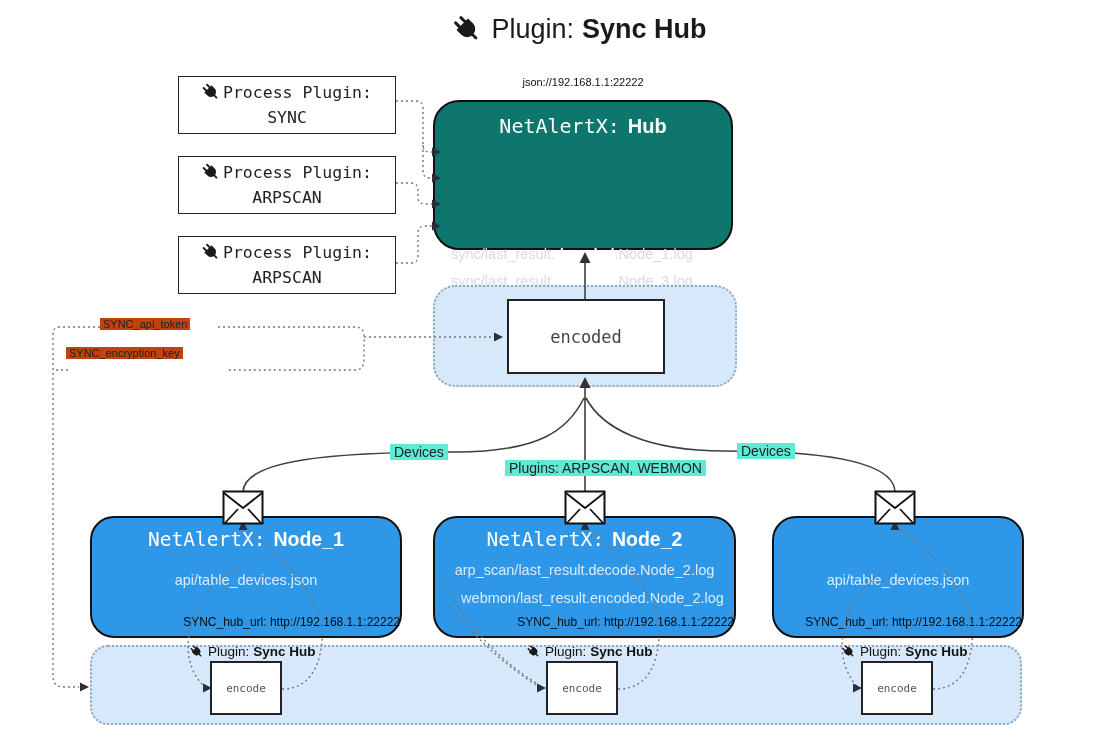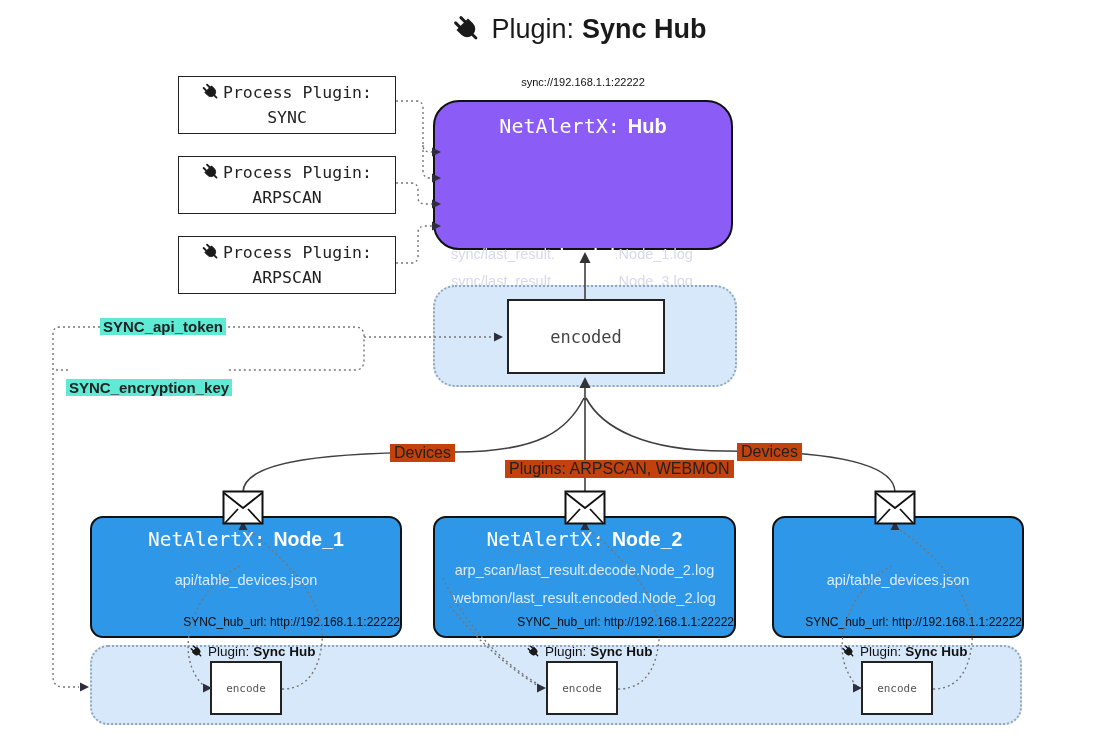--- a/index.html
+++ b/index.html
@@ -13,40 +13,40 @@
          gap:8px;font-size:27px;color:#1a1a1a;z-index:3;}
   .title .bold{font-weight:700;}
   
   .pbox{left:178px;width:218px;height:58px;background:#fff;border:1.6px solid #222;z-index:1;
         display:flex;flex-direction:column;align-items:center;justify-content:center;
         font-family:"DejaVu Sans Mono","Liberation Mono",monospace;font-size:16.5px;color:#222;
         line-height:25px;}
   .pbox .l1{display:flex;align-items:center;gap:2px;}
   
   .huburl{left:433px;top:76px;width:300px;text-align:center;font-size:11px;color:#111;z-index:3;}
-  .hub{left:433px;top:100px;width:300px;height:150px;background:#8b5cf6;border:2px solid #111;
+  .hub{left:433px;top:100px;width:300px;height:150px;background:#0f766e;border:2px solid #111;
        border-radius:26px;z-index:1;}
   .hub .htitle{position:absolute;top:12px;left:0;width:100%;text-align:center;color:#fff;
        font-family:"DejaVu Sans Mono","Liberation Mono",monospace;font-size:20px;}
   .hub .htitle .bold{font-family:"Liberation Sans",sans-serif;font-weight:700;margin-left:8px;}
   .hub .entry{position:absolute;left:16px;width:280px;font-size:14.5px;color:#d8d8ea;
        white-space:nowrap;}
   .hub .entry b{color:#fff;}
   
   .band{background:#d7e8fa;border:2px dotted #8fa6bf;z-index:1;}
   .decband{left:433px;top:285px;width:304px;height:102px;border-radius:22px;}
   .wbox{background:#fff;border:2px solid #222;display:flex;align-items:center;justify-content:center;
         font-family:"DejaVu Sans Mono","Liberation Mono",monospace;color:#444;z-index:1;}
   .decode{left:507px;top:299px;width:158px;height:75px;font-size:17px;}
   
-  .seclabel{font-size:15px;color:#222;background:#5eead4;padding:0 3px;z-index:3;white-space:nowrap;font-weight:bold;}
-  
-  .edgelabel{font-size:16px;color:#222;background:#c2410c;padding:0 4px;z-index:3;white-space:nowrap;}
-  
-  .node{top:516px;height:122px;background:#2e97e8;border:2px solid #111;border-radius:13px;z-index:1;}
+  .seclabel{font-size:11px;color:#222;background:#c2410c;padding:0 3px;z-index:3;white-space:nowrap;}
+  
+  .edgelabel{font-size:14px;color:#222;background:#5eead4;padding:0 4px;z-index:3;white-space:nowrap;}
+  
+  .node{top:516px;height:122px;background:#2e97e8;border:2px solid #111;border-radius:24px;z-index:1;}
   .node .ntitle{position:absolute;top:10px;left:0;width:100%;text-align:center;color:#fff;
        font-family:"DejaVu Sans Mono","Liberation Mono",monospace;font-size:19.5px;white-space:nowrap;}
   .node .ntitle .bold{font-family:"Liberation Sans",sans-serif;font-weight:700;margin-left:8px;}
   .node .nline{position:absolute;left:0;width:100%;text-align:center;font-size:14.5px;
        color:#d9ecfd;white-space:nowrap;}
   .node .nurl{position:absolute;bottom:7px;left:0;width:100%;text-align:right;font-size:12px;
        color:#0b0b0b;white-space:nowrap;}
   
   .botband{left:90px;top:645px;width:932px;height:80px;border-radius:18px;}
   .encode{top:661px;width:72px;height:54px;font-size:11px;color:#555;}
@@ -159,51 +159,51 @@
             <path d="M15,1 V6" stroke-width="2.4" stroke-linecap="round"></path>
             <path d="M6,6 H18 V11 A6,6 0 0 1 6,11 Z" stroke-width="1"></path>
             <path d="M12,17 V21" stroke-width="2.2" stroke-linecap="round"></path>
           </g>
         </svg>
       <span>Process Plugin:</span>
       </span>
     <span>ARPSCAN</span>
   </div>
 
-  <div class="box huburl">sync://192.168.1.1:22222</div>
+  <div class="box huburl">json://192.168.1.1:22222</div>
 
   <div class="box hub">
     <div class="htitle">
       <span>NetAlertX:</span><span class="bold">Hub</span>
     </div>
     <div class="entry" style="top:144px;"><span>sync/last_result.</span><b>decoded</b><span>.Node_1.log</span></div>
     <div class="entry" style="top:171px;"><span>sync/last_result.</span><b>decoded</b><span>.Node_3.log</span></div>
     <div class="entry" style="top:196px;"><span>arp_scan/last_result.</span><b>decoded</b><span>.Node_2.log</span></div>
     <div class="entry" style="top:218px;"><span>webmon/last_result.</span><b>decoded</b><span>.Node_2.log</span></div>
   </div>
 
   <div class="box band decband"></div>
   <div class="box wbox decode">encoded</div>
 
   <div class="abs seclabel" style="left:100px;top:318px;">SYNC_api_token</div>
-  <div class="abs seclabel" style="left:66px;top:379px;">SYNC_encryption_key</div>
+  <div class="abs seclabel" style="left:66px;top:347px;">SYNC_encryption_key</div>
 
   <div class="abs edgelabel" style="left:390px;top:444px;">Devices</div>
   <div class="abs edgelabel" style="left:505px;top:460px;text-align:right;">Plugins: ARPSCAN, WEBMON</div>
   <div class="abs edgelabel" style="left:737px;top:443px;">Devices</div>
 
   <div class="box node" style="left:90px;width:312px;">
     <div class="ntitle"><span>NetAlertX:</span><span class="bold">Node_1</span></div>
     <div class="nline" style="top:54px;">api/table_devices.json</div>
     <div class="nurl">SYNC_hub_url: http://192.168.1.1:22222</div>
   </div>
   <div class="box node" style="left:433px;width:303px;">
     <div class="ntitle"><span>NetAlertX:</span><span class="bold">Node_2</span></div>
     <div class="nline" style="top:44px;">arp_scan/last_result.decode.Node_2.log</div>
-    <div class="nline" style="top:72px;">webmon/last_result.encoded.Node_2.log</div>
+    <div class="nline" style="top:72px;padding-left:8px;">webmon/last_result.encoded.Node_2.log</div>
     <div class="nurl">SYNC_hub_url: http://192.168.1.1:22222</div>
   </div>
   <div class="box node" style="left:772px;width:252px;">
     <div class="nline" style="top:54px;">api/table_devices.json</div>
     <div class="nurl">SYNC_hub_url: http://192.168.1.1:22222</div>
   </div>
 
   <svg class="abs env" style="left:222px;top:490px;" width="42" height="35" viewBox="0 0 42 35">
     <rect x="1.5" y="1.5" width="39" height="32" fill="#fff" stroke="#111" stroke-width="2"></rect>
     <path d="M2,3 L21,18 L40,3 M3,33 L16,19 M39,33 L26,19" fill="none" stroke="#111" stroke-width="1.8"></path>

